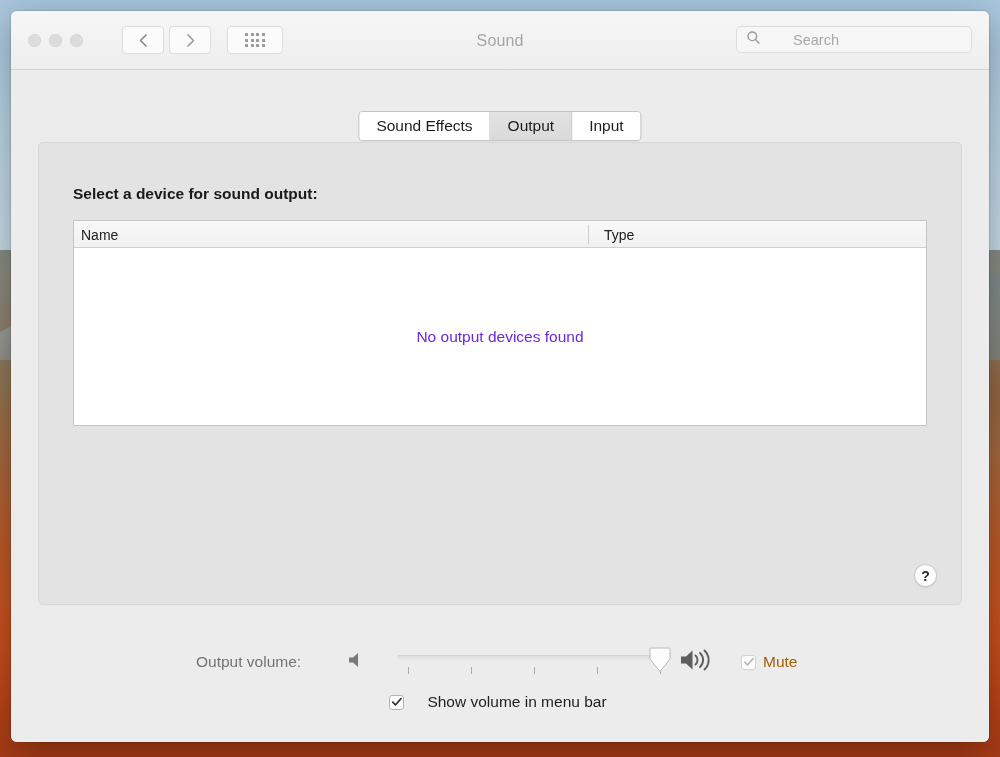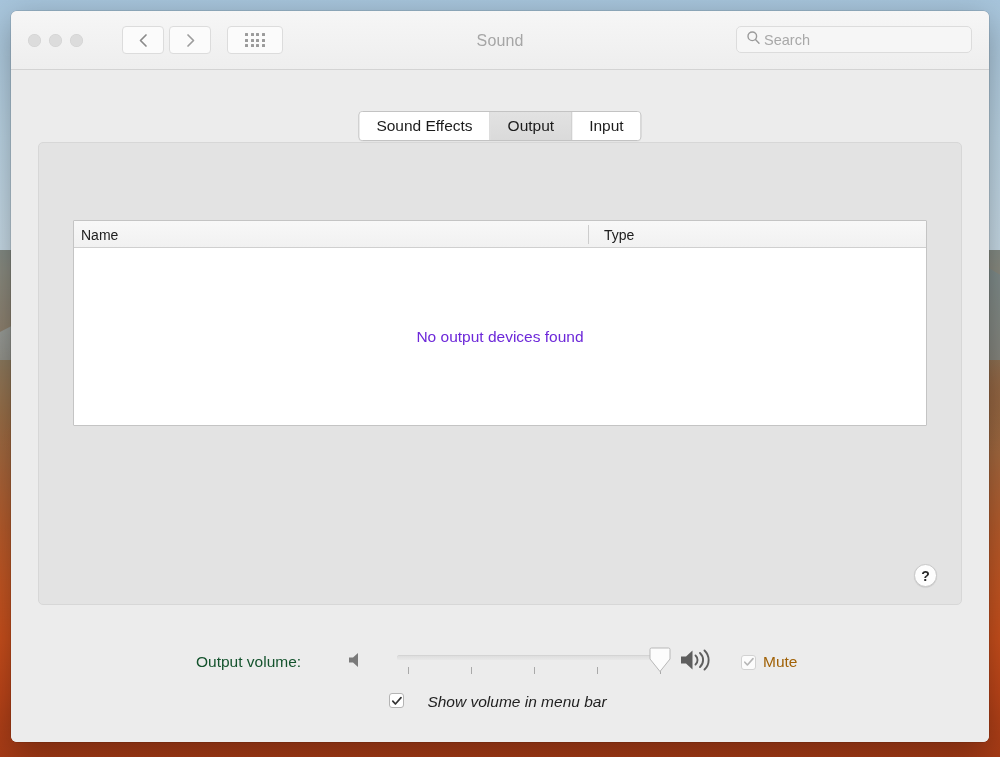--- a/index.html
+++ b/index.html
@@ -123,21 +123,21 @@
     position: absolute; right: 17px; top: 15px;
     width: 236px; height: 27px;
     background: #f6f6f6;
     border: 1px solid #dcdcdc;
     border-radius: 5px;
     display: flex; align-items: center;
     padding-left: 9px;
   }
   #search-field .mag { flex: 0 0 auto; margin-right: 3px; }
   #search-placeholder {
-    font-size: 14.5px; color: #a8a8a8;
+    font-size: 14.5px; color: #a8a8a8; margin-left: 29px;
   }
 
   
   #window-body {
     position: relative;
     height: 672px;
     background: #ececec;
   }
 
   
@@ -231,21 +231,21 @@
 
   
   #volume-row {
     position: absolute;
     left: 0; top: 573px;
     width: 100%; height: 38px;
     display: flex; align-items: center;
   }
   #output-volume-label {
     position: absolute; left: 185px; top: 50%; transform: translateY(-50%);
-    font-size: 15.5px; color: #14532d;
+    font-size: 15.5px; color: #737373;
   }
   #speaker-low { position: absolute; left: 335px; top: 50%; transform: translateY(-50%); }
   #speaker-high { position: absolute; left: 668px; top: 50%; transform: translateY(-50%); }
 
   #slider { position: absolute; left: 386px; top: 50%; transform: translateY(-50%); width: 268px; height: 34px; }
   #slider-track {
     position: absolute; left: 0; top: 10px;
     width: 268px; height: 5px;
     background: linear-gradient(to bottom, #dcdcdc, #e8e8e8);
     border-radius: 2.5px;
@@ -272,23 +272,22 @@
     display: flex; align-items: center; justify-content: center;
   }
   .checkbox.disabled { border-color: #d2d2d2; background: #fcfcfc; }
   .cb-label { font-size: 15.5px; color: #1f1f1f; }
   .cb-label.disabled { color: #a16207; }
 
   #show-volume-row {
     position: absolute;
     left: 0; top: 623px;
     width: 100%;
-    display: flex; align-items: flex-start; justify-content: center;
+    display: flex; align-items: center; justify-content: center;
     gap: 23px;
-    font-style: italic;
   }
   #show-volume-row .checkbox { margin-left: -4px; }
 </style>
 </head>
 <body>
 
 <div id="desktop">
   <div id="desktop-sky"></div>
   <div id="desktop-mountain"></div>
   <div id="desktop-foliage"></div>
@@ -353,20 +352,21 @@
     <div id="window-body">
 
       <div id="tabbar">
         <div class="tab">Sound Effects</div>
         <div class="tab selected">Output</div>
         <div class="tab">Input</div>
       </div>
 
       <div id="content-panel">
 
+        <div id="select-device-label">Select a device for sound output:</div>
 
         <div id="device-table">
           <div id="table-header">
             <div class="th" id="th-name">Name</div>
             <div id="col-divider"></div>
             <div class="th" id="th-type">Type</div>
           </div>
           <div id="table-empty">No output devices found</div>
         </div>
 

